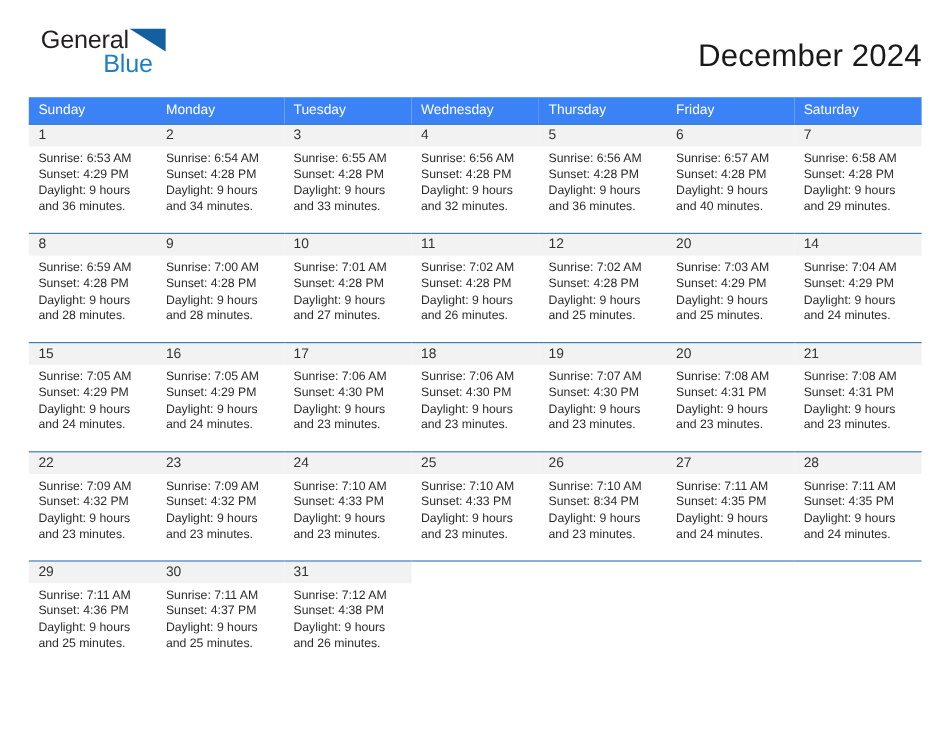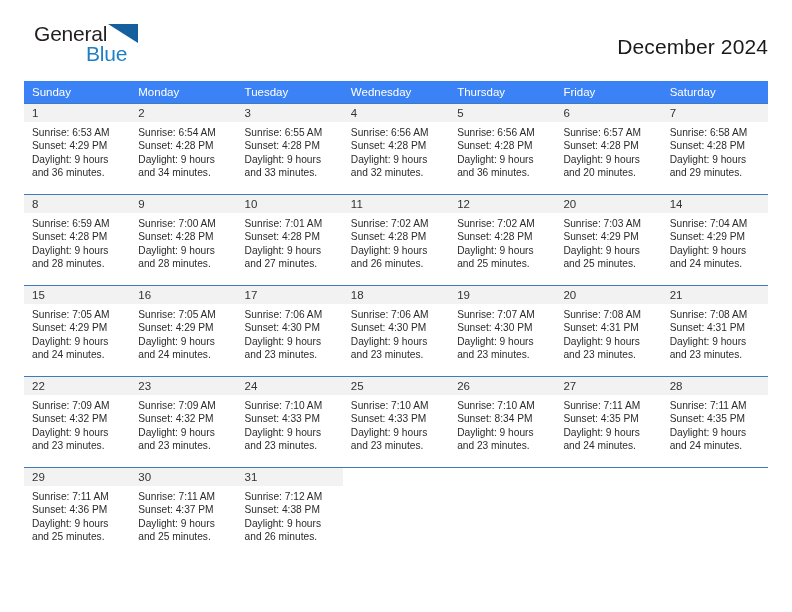--- a/index.html
+++ b/index.html
@@ -65,21 +65,21 @@
     border-style: solid;
     border-width: 0 30px 19px 0;
     border-color: transparent #14609e transparent transparent;
   }
 
   .title-block {
     text-align: right;
     padding-top: 0px;
   }
   .cal-title {
-    font-size: 21px;
+    font-size: 26px;
     font-weight: normal;
     color: #1a1a1a;
     line-height: 1.05;
     letter-spacing: 0.1px;
   }
   .cal-subtitle {
     font-size: 14.5px;
     color: #1a1a1a;
     margin-top: 8px;
     line-height: 1.1;
@@ -213,21 +213,21 @@
               <div>Daylight: 9 hours</div>
               <div>and 36 minutes.</div>
             </div>
           </td>
           <td class="day-cell">
             <div class="daynum">6</div>
             <div class="details">
               <div>Sunrise: 6:57 AM</div>
               <div>Sunset: 4:28 PM</div>
               <div>Daylight: 9 hours</div>
-              <div>and 20 minutes.</div>
+              <div>and 40 minutes.</div>
             </div>
           </td>
           <td class="day-cell">
             <div class="daynum">7</div>
             <div class="details">
               <div>Sunrise: 6:58 AM</div>
               <div>Sunset: 4:28 PM</div>
               <div>Daylight: 9 hours</div>
               <div>and 29 minutes.</div>
             </div>

